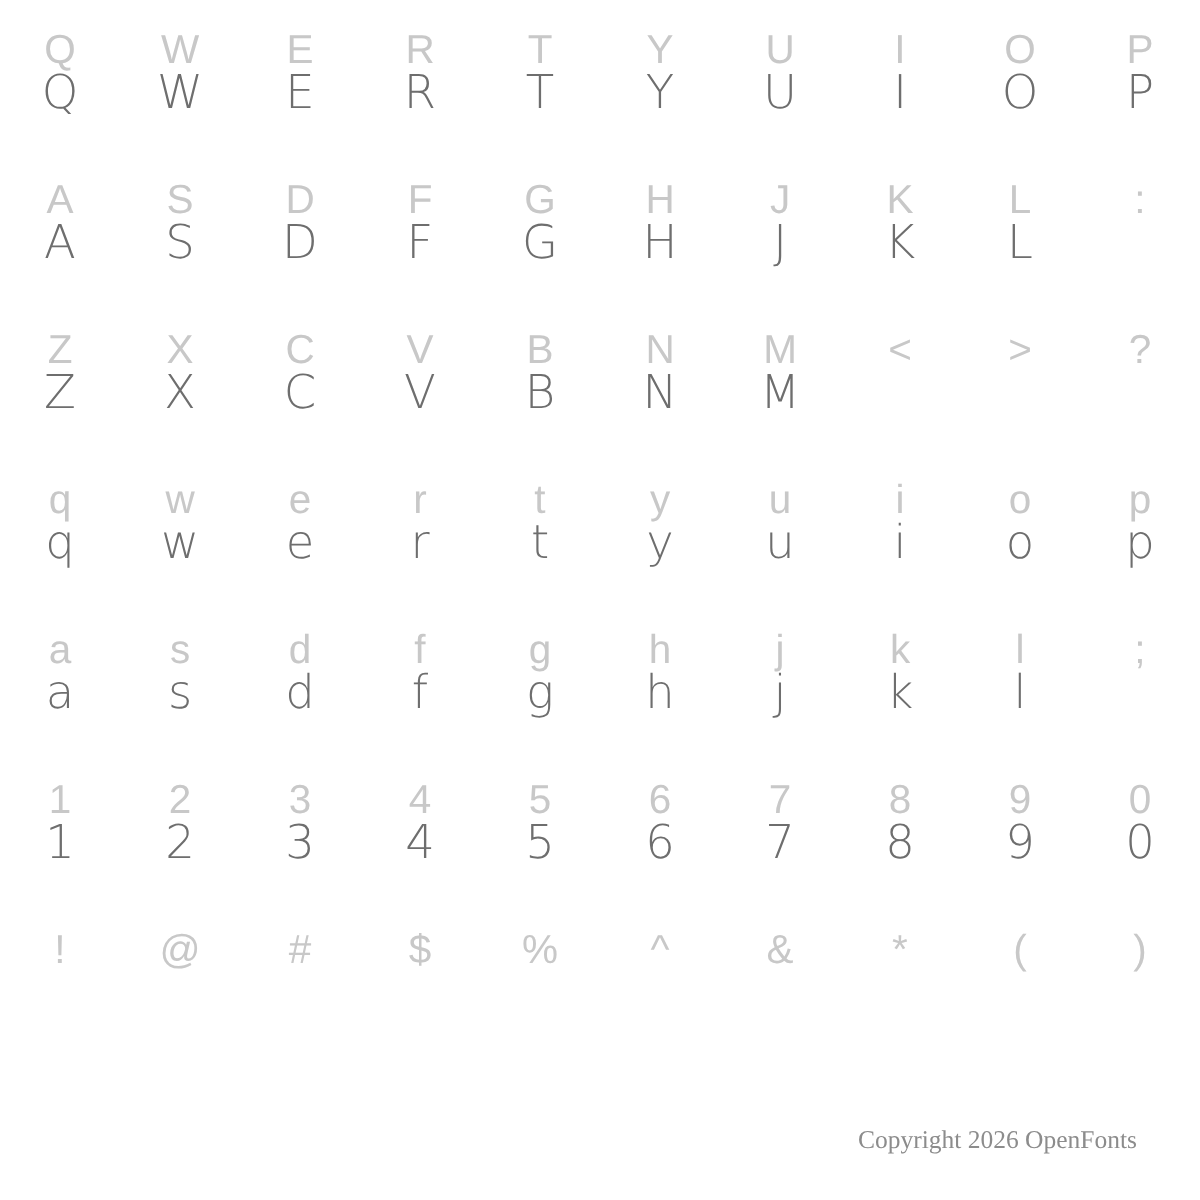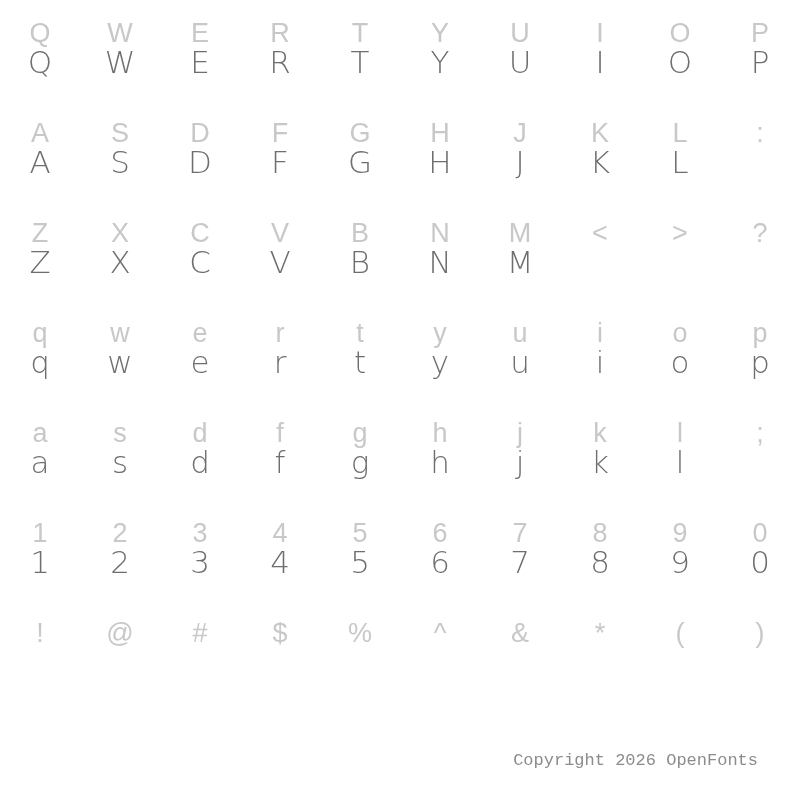--- a/index.html
+++ b/index.html
@@ -64,21 +64,21 @@
     margin-bottom: 0;
   }
   .footer {
     position: absolute;
     left: 0;
     right: 42px;
     bottom: 30px;
     text-align: right;
     color: #8c8c8c;
     font-size: 17px;
-    font-family: Liberation Mono, monospace;
+    font-family: Liberation Serif, serif;
   }
 </style>
 </head>
 <body>
 
 <div class="sheet">
 
   <div class="grid">
 
     <div class="pair">

